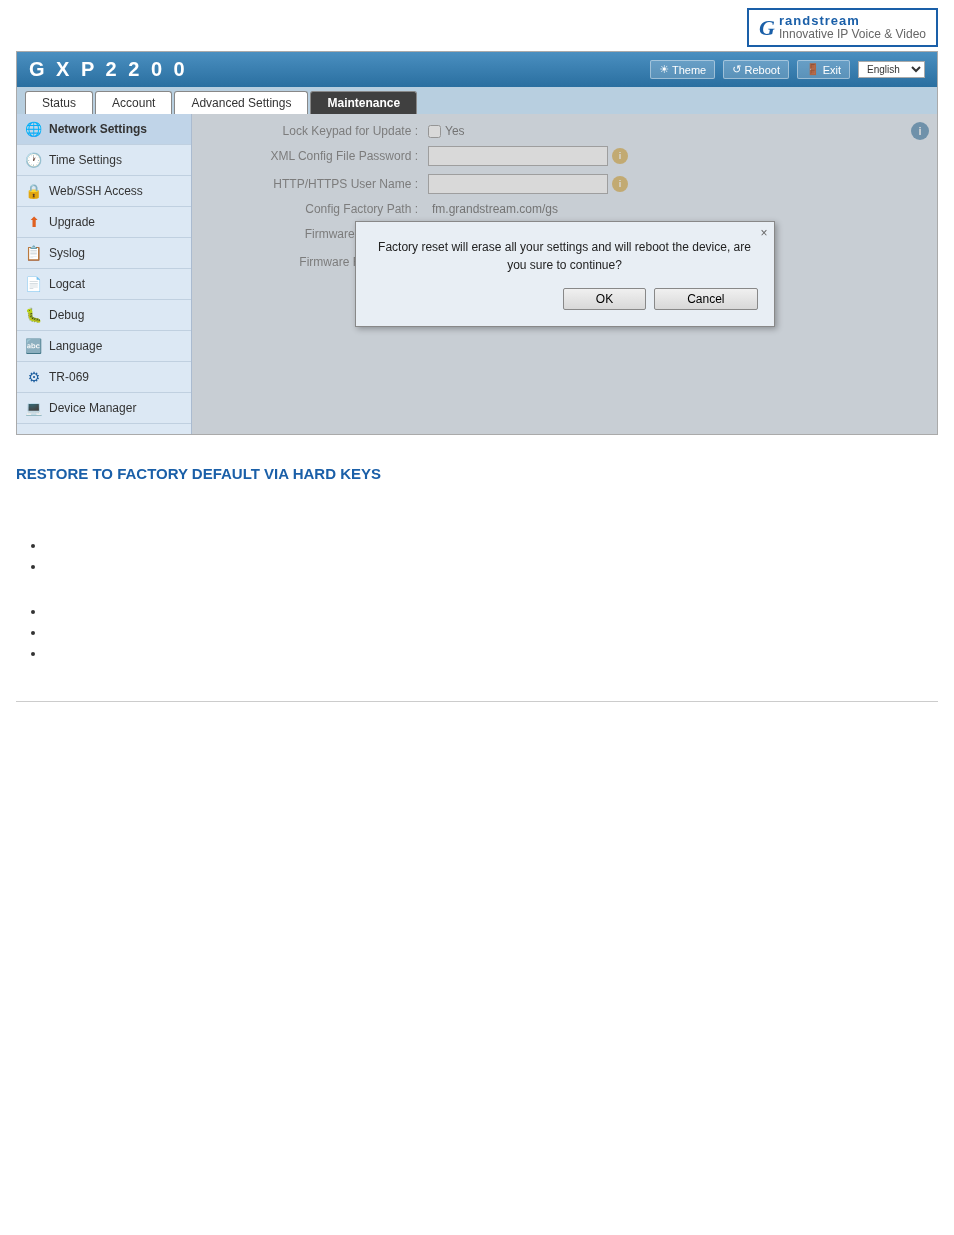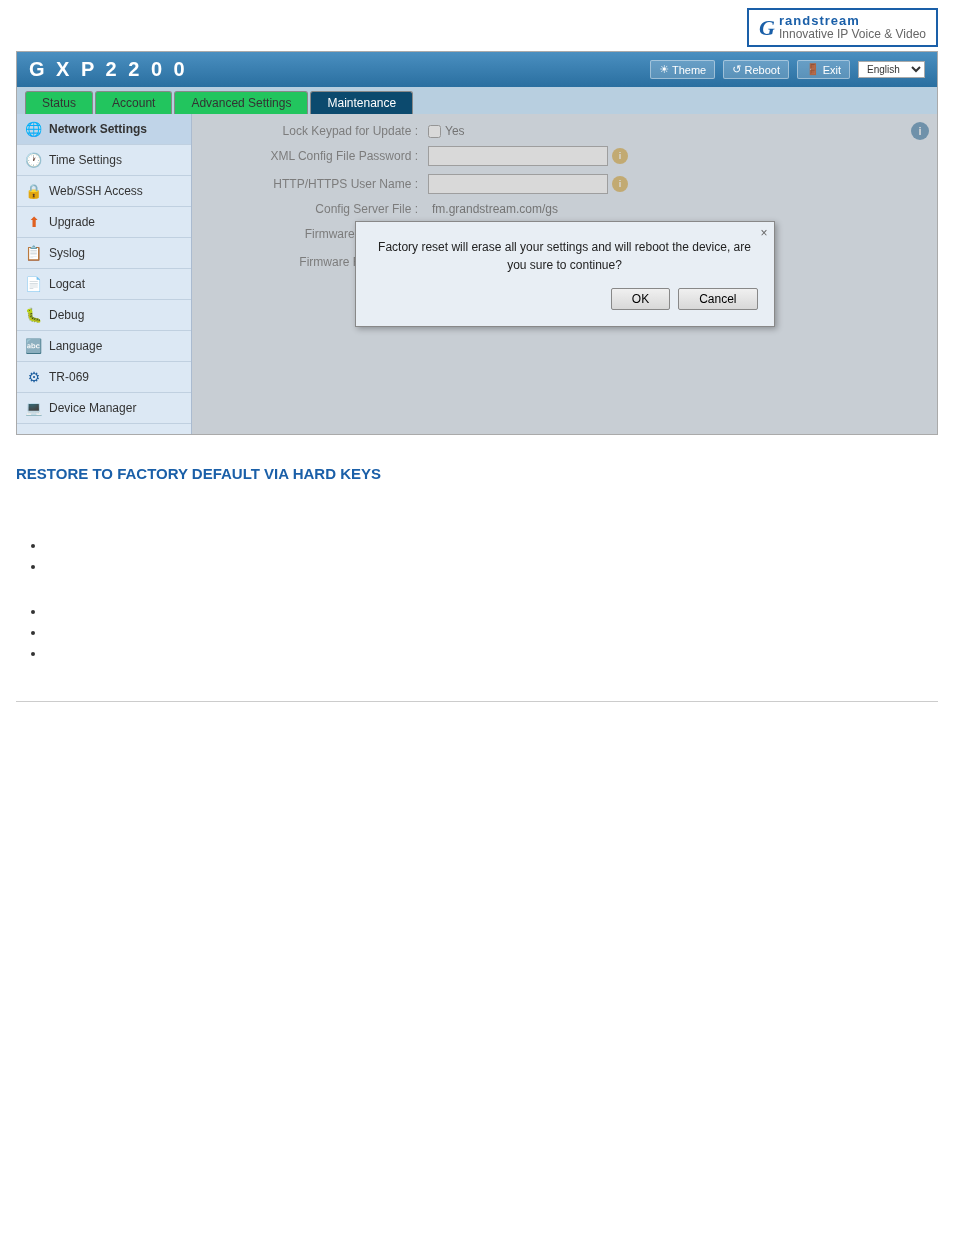--- a/index.html
+++ b/index.html
@@ -112,27 +112,27 @@
       padding: 4px 8px 0 8px;
       gap: 2px;
     }
     .nav-tab {
       padding: 4px 16px;
       font-size: 12px;
       cursor: pointer;
       border-radius: 3px 3px 0 0;
       border: 1px solid #888;
       border-bottom: none;
-      background: #22c55e;
+      background: #ffffff;
       color: #333;
     }
     .nav-tab.active {
-      background: #0c4a6e;
-      color: #fff;
-      font-weight: normal;
+      background: #404040;
+      color: #fff;
+      font-weight: bold;
     }
 
     
     .content-area {
       display: flex;
       background: #dce8f4;
       min-height: 320px;
     }
 
     
@@ -263,21 +263,21 @@
       color: #222;
       line-height: 1.5;
       text-align: center;
     }
     .dialog-buttons {
       display: flex;
       justify-content: flex-end;
       gap: 8px;
     }
     .dialog-btn {
-      padding: 3px 20px;
+      padding: 3px 32px;
       font-size: 12px;
       cursor: pointer;
       border: 1px solid #888;
       background: linear-gradient(180deg, #f0f0f0 0%, #d8d8d8 100%);
       border-radius: 2px;
     }
 
     
     .form-row-path .form-label {
       width: 220px;
@@ -435,21 +435,21 @@
           <div class="dialog-message">Factory reset will erase all your settings and will reboot the device, are you sure to continue?</div>
           <div class="dialog-buttons">
             <button class="dialog-btn">OK</button>
             <button class="dialog-btn">Cancel</button>
           </div>
         </div>
       </div>
 
       <div style="margin-top: 8px;">
         <div class="form-row form-row-path">
-          <span class="form-label">Config Server File :</span>
+          <span class="form-label">Config Factory Path :</span>
           <span class="config-value">fm.grandstream.com/gs</span>
         </div>
         <div class="form-row">
           <span class="form-label">Firmware File Prefix :</span>
           <input type="text" class="form-input" style="">
           <span class="info-icon-inline">i</span>
         </div>
         <div class="form-row">
           <span class="form-label">Firmware File Postfix :</span>
           <input type="text" class="form-input" style="">

